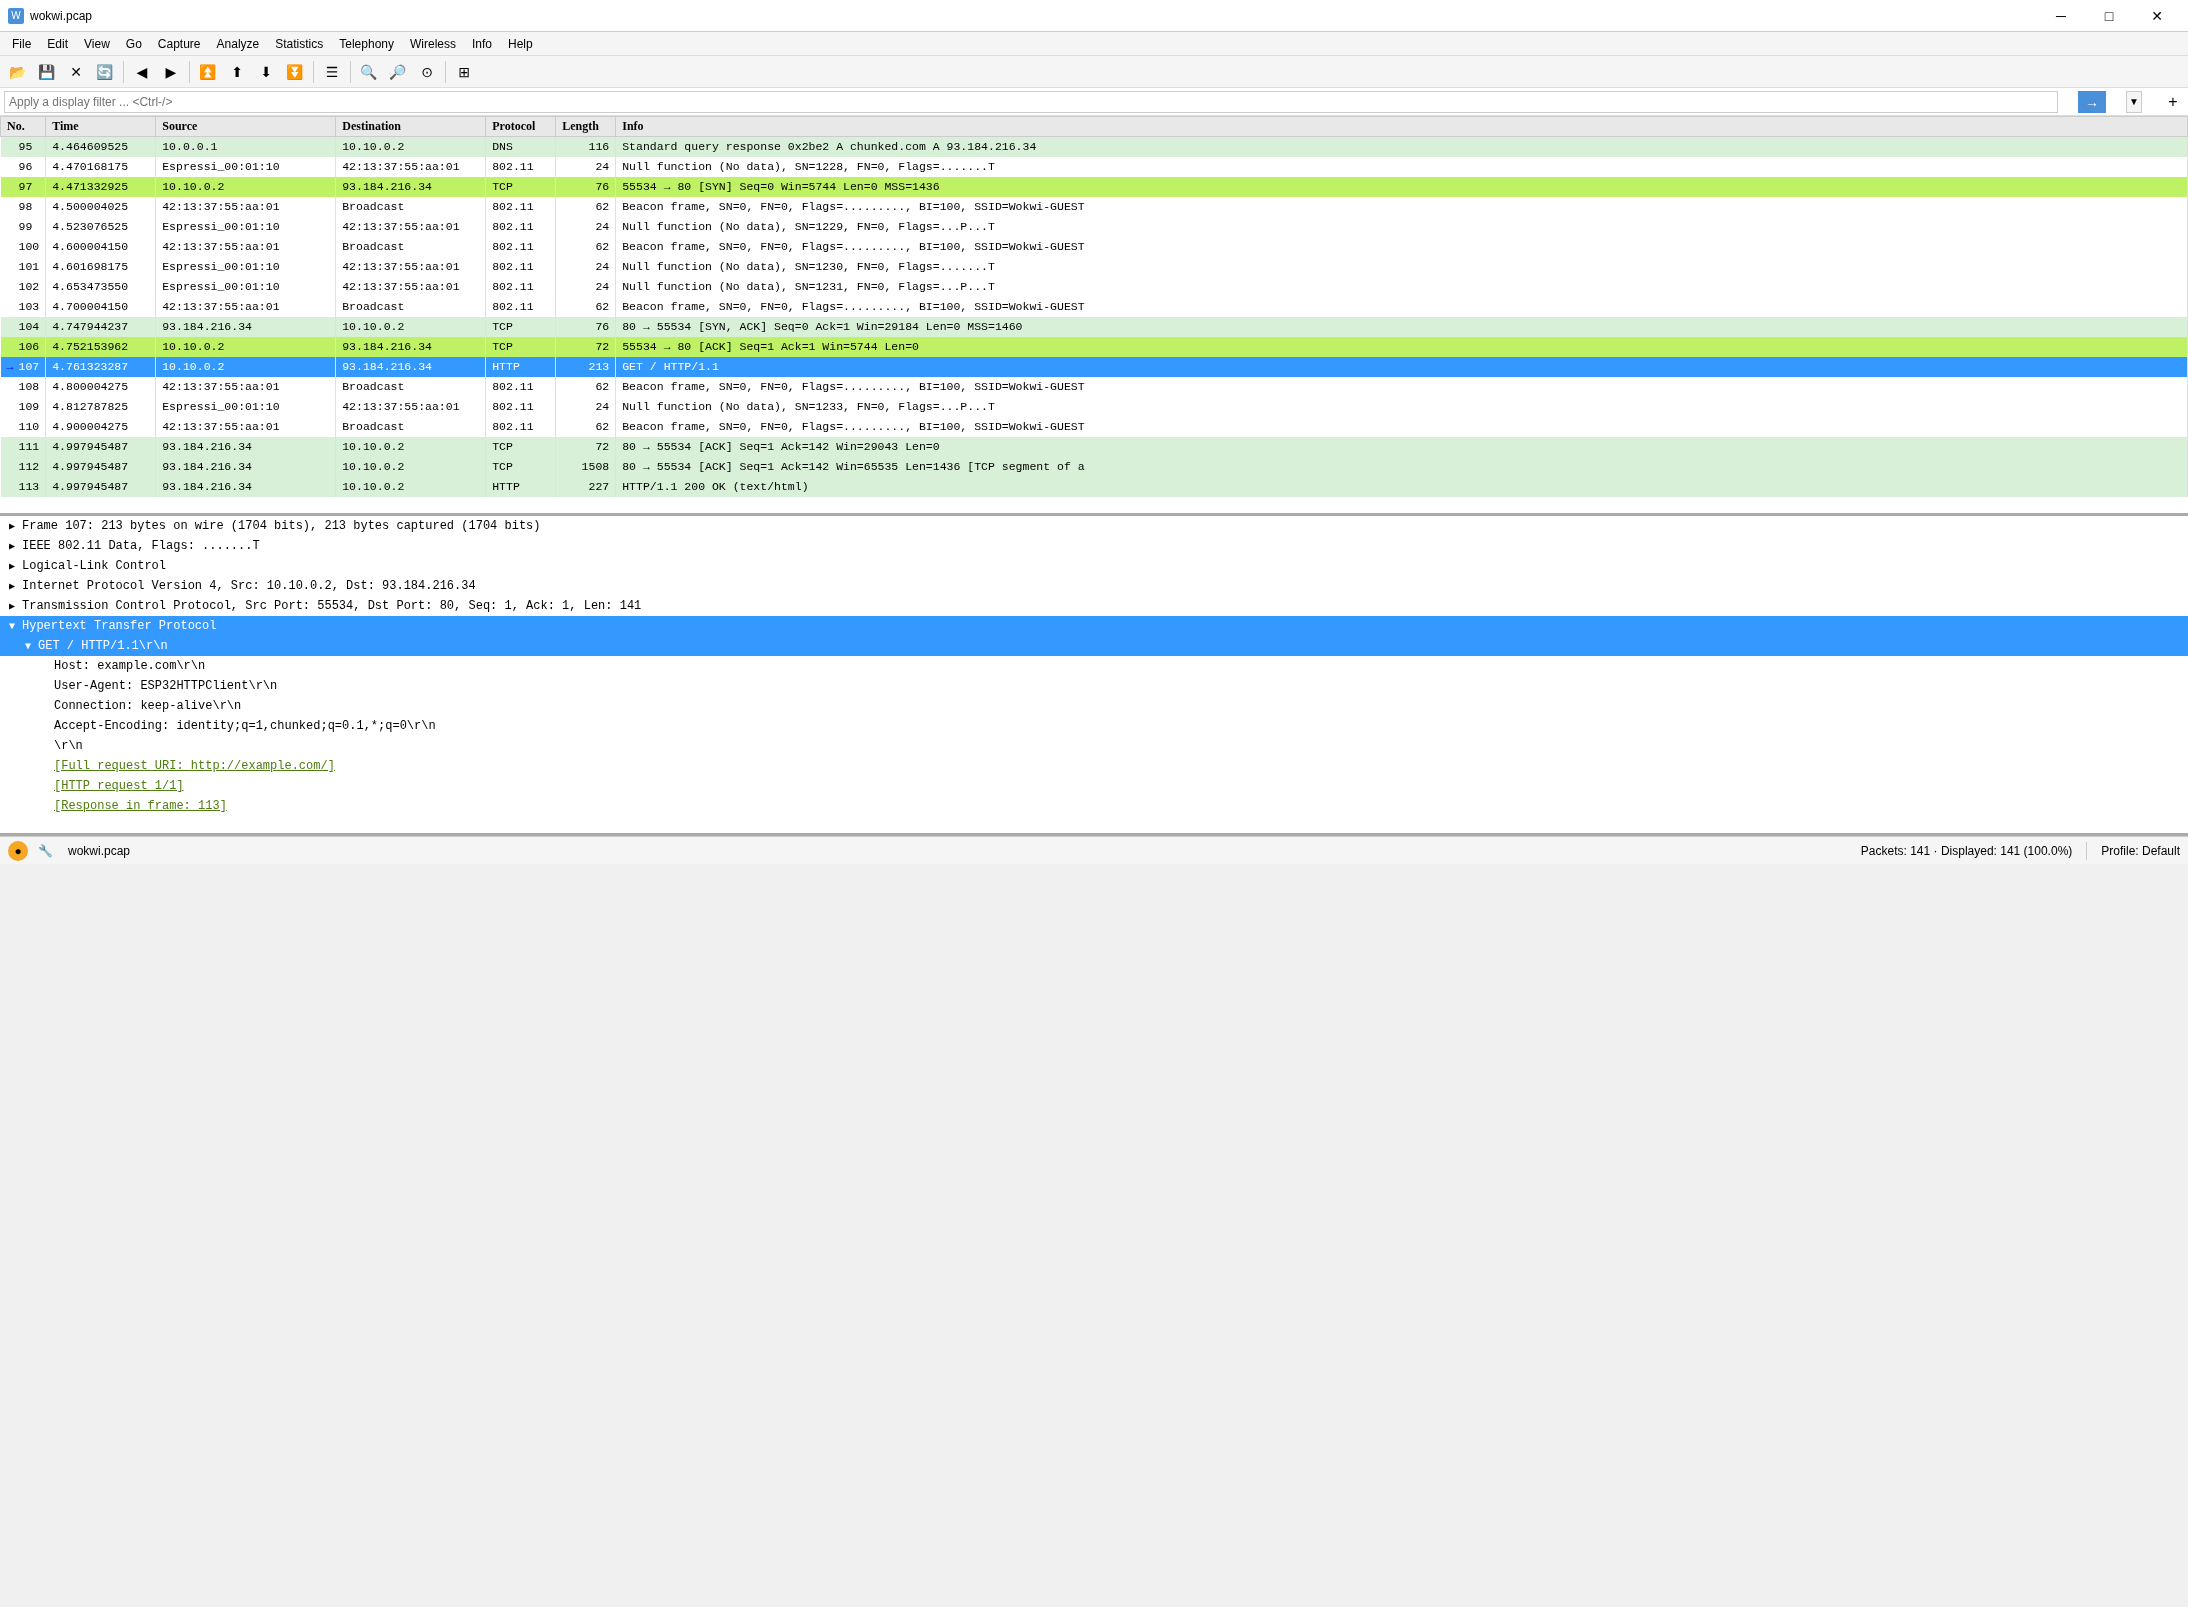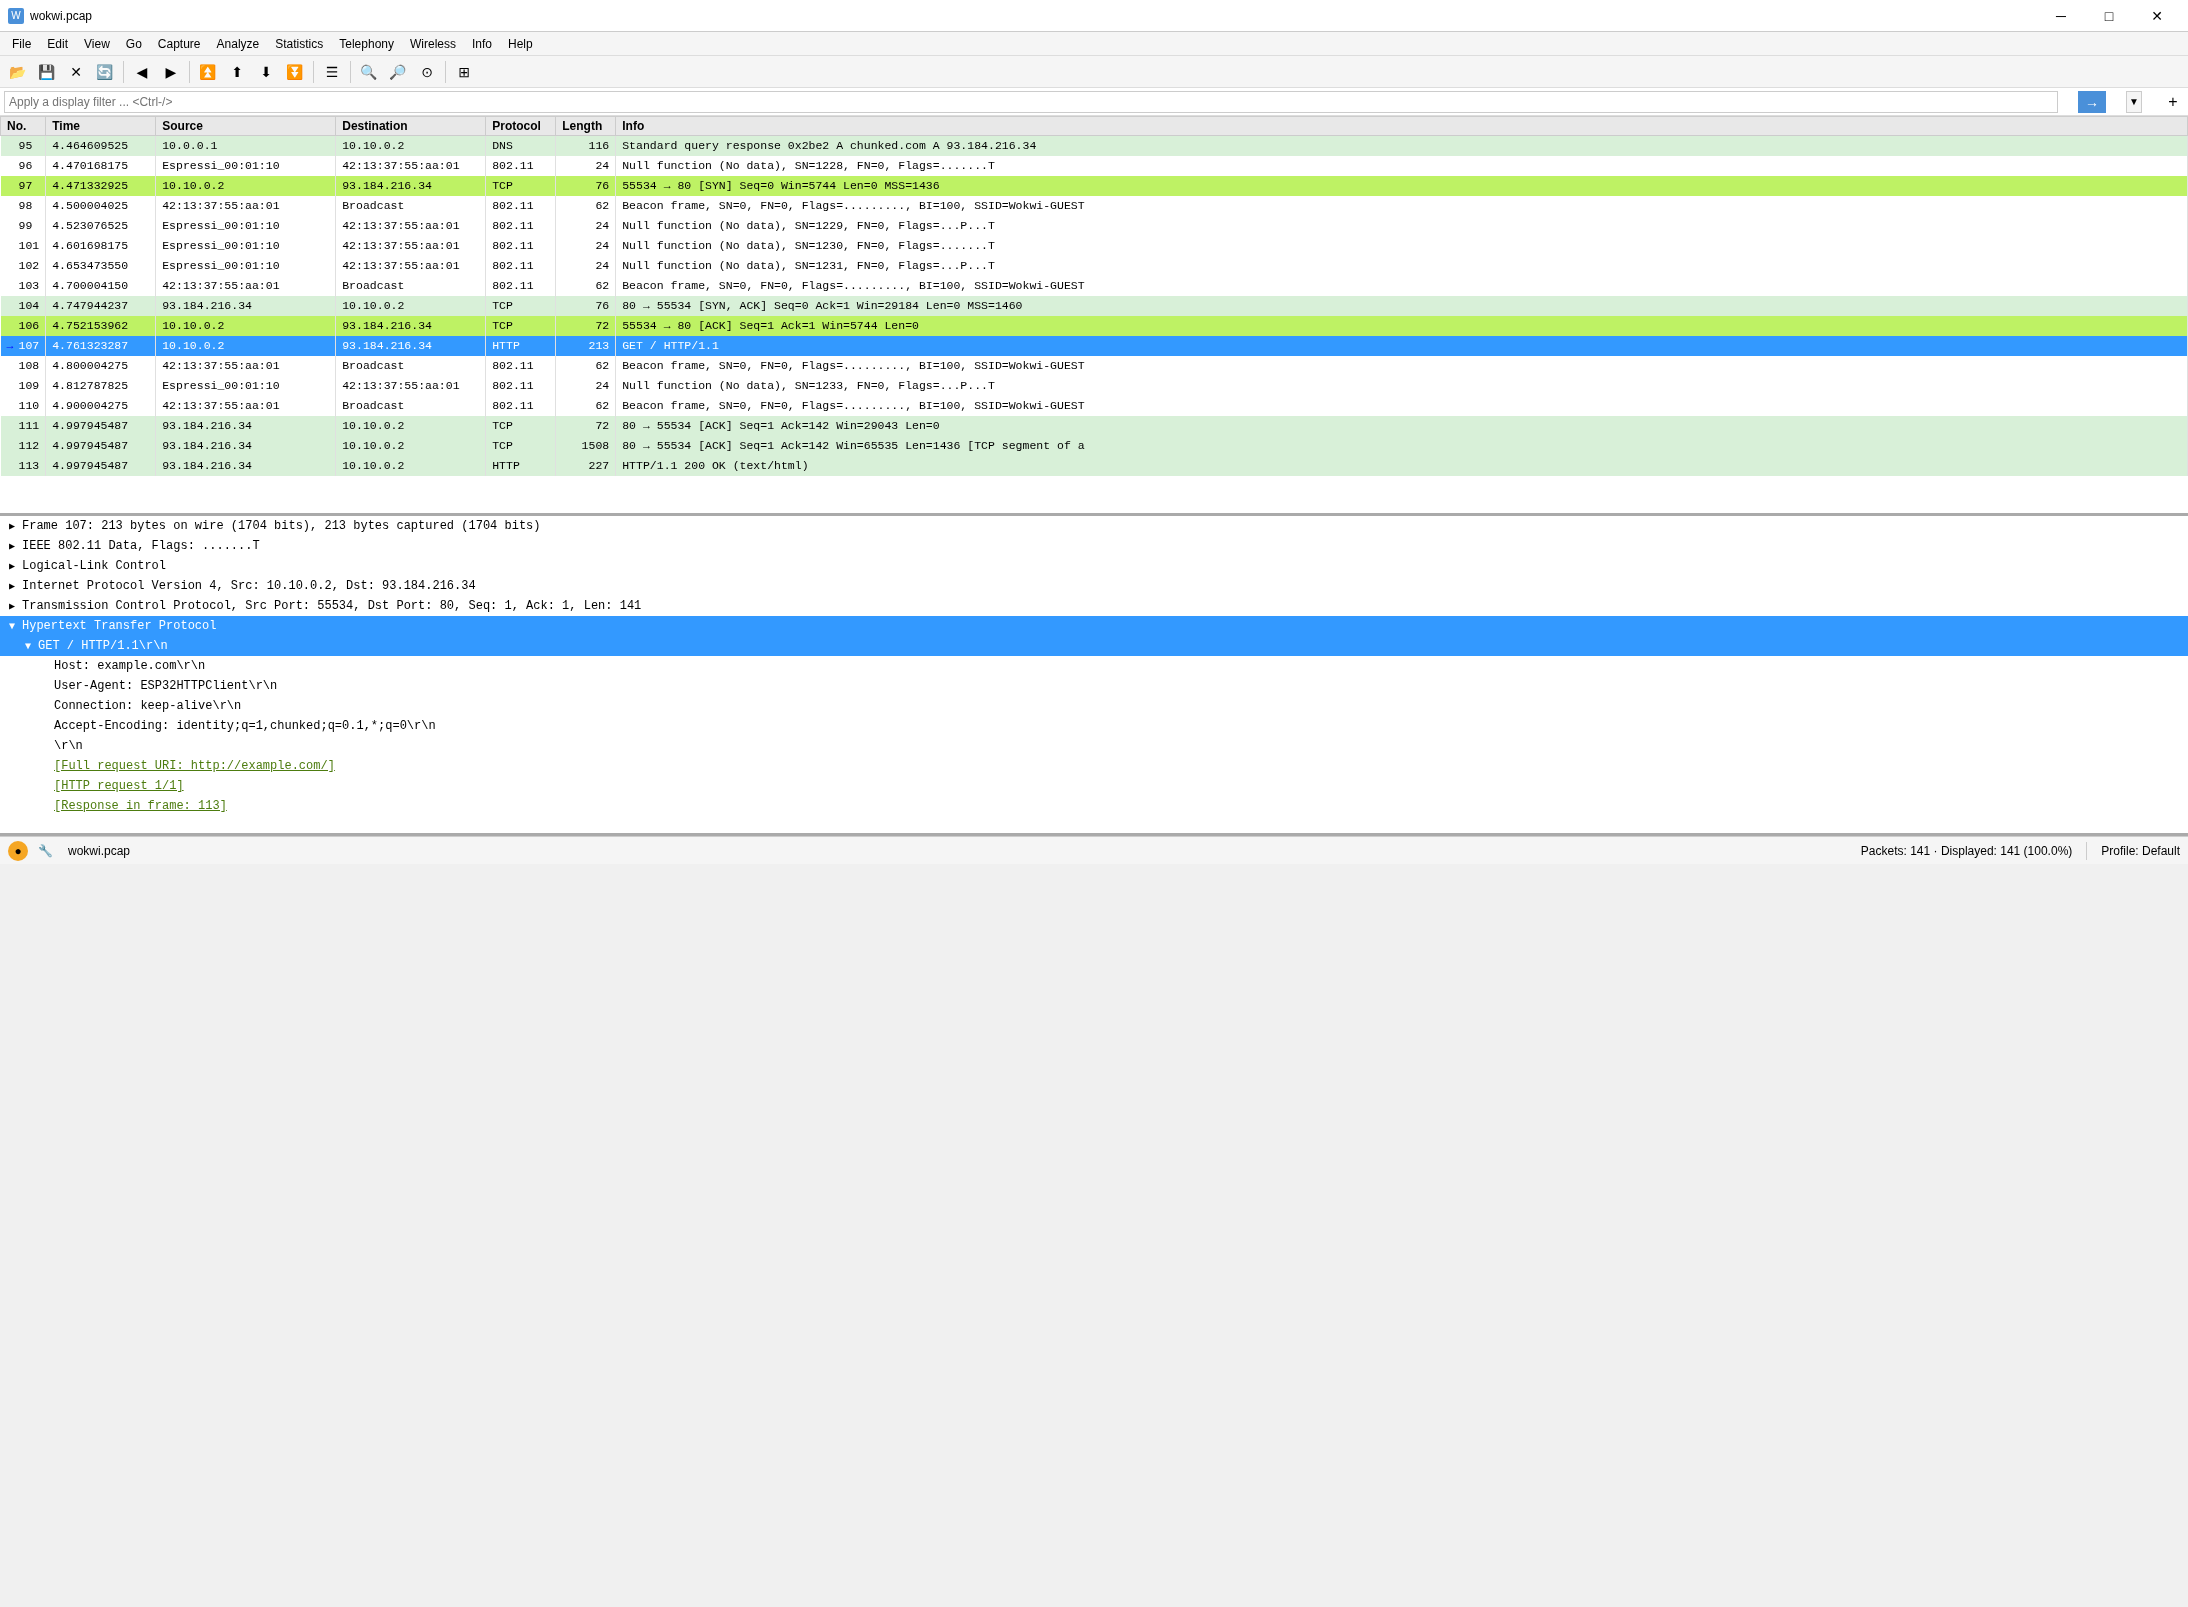--- a/index.html
+++ b/index.html
@@ -132,21 +132,21 @@
     }
     .packet-table thead th {
       background: #e8e8e8;
       border: 1px solid #ccc;
       padding: 2px 6px;
       text-align: left;
       font-weight: bold;
       position: sticky;
       top: 0;
       z-index: 1;
-      font-family: Liberation Sans, sans-serif;
+      font-family: Liberation Serif, serif;
       font-size: 12px;
     }
     .packet-table tbody tr { height: 20px; }
     .packet-table tbody td {
       padding: 1px 6px;
       border-right: 1px solid #e0e0e0;
       white-space: nowrap;
       font-size: 11.5px;
     }
     .row-white { background: #fff; }
@@ -335,20 +335,29 @@
         <tr class="row-white">
     <td class="col-no"><span style="width:12px;display:inline-block"></span>99</td>
     <td class="col-time">4.523076525</td>
     <td class="col-src">Espressi_00:01:10</td>
     <td class="col-dst">42:13:37:55:aa:01</td>
     <td class="col-proto">802.11</td>
     <td class="col-len" style="text-align:right">24</td>
     <td class="col-info">Null function (No data), SN=1229, FN=0, Flags=...P...T</td>
   </tr>
         <tr class="row-white">
+    <td class="col-no"><span style="width:12px;display:inline-block"></span>100</td>
+    <td class="col-time">4.600004150</td>
+    <td class="col-src">42:13:37:55:aa:01</td>
+    <td class="col-dst">Broadcast</td>
+    <td class="col-proto">802.11</td>
+    <td class="col-len" style="text-align:right">62</td>
+    <td class="col-info">Beacon frame, SN=0, FN=0, Flags=........., BI=100, SSID=Wokwi-GUEST</td>
+  </tr>
+        <tr class="row-white">
     <td class="col-no"><span style="width:12px;display:inline-block"></span>101</td>
     <td class="col-time">4.601698175</td>
     <td class="col-src">Espressi_00:01:10</td>
     <td class="col-dst">42:13:37:55:aa:01</td>
     <td class="col-proto">802.11</td>
     <td class="col-len" style="text-align:right">24</td>
     <td class="col-info">Null function (No data), SN=1230, FN=0, Flags=.......T</td>
   </tr>
         <tr class="row-white">
     <td class="col-no"><span style="width:12px;display:inline-block"></span>102</td>

